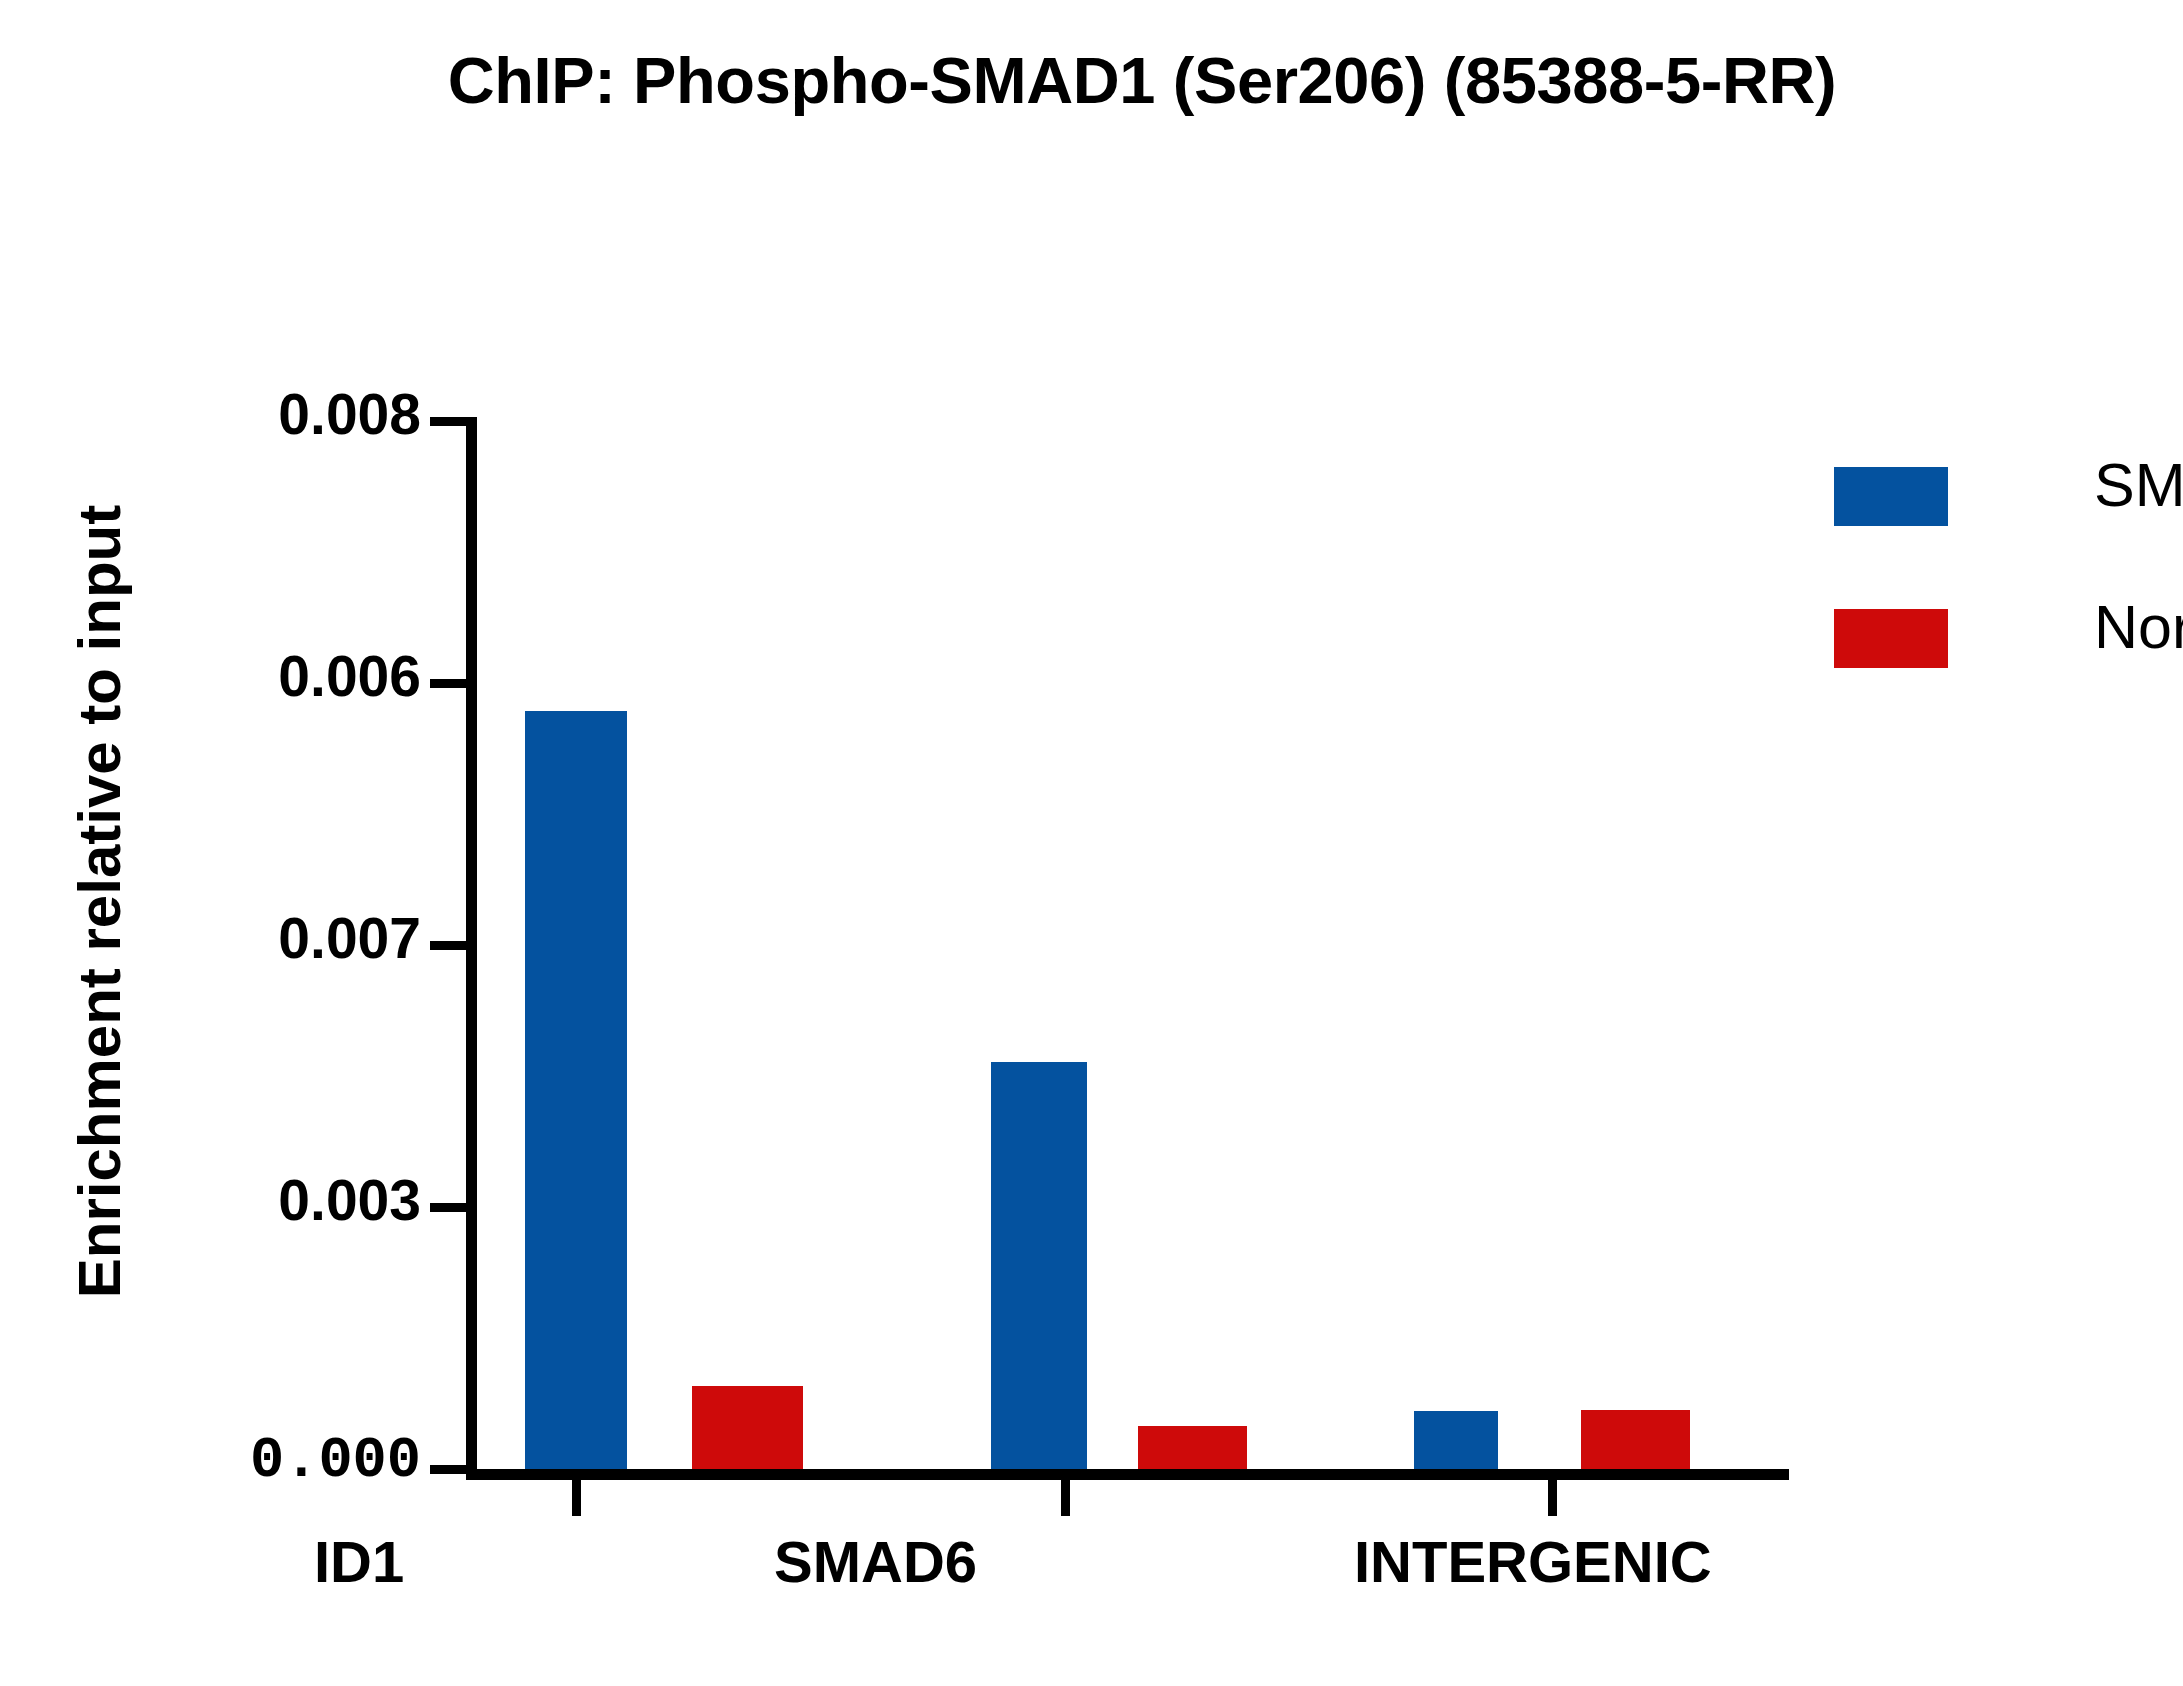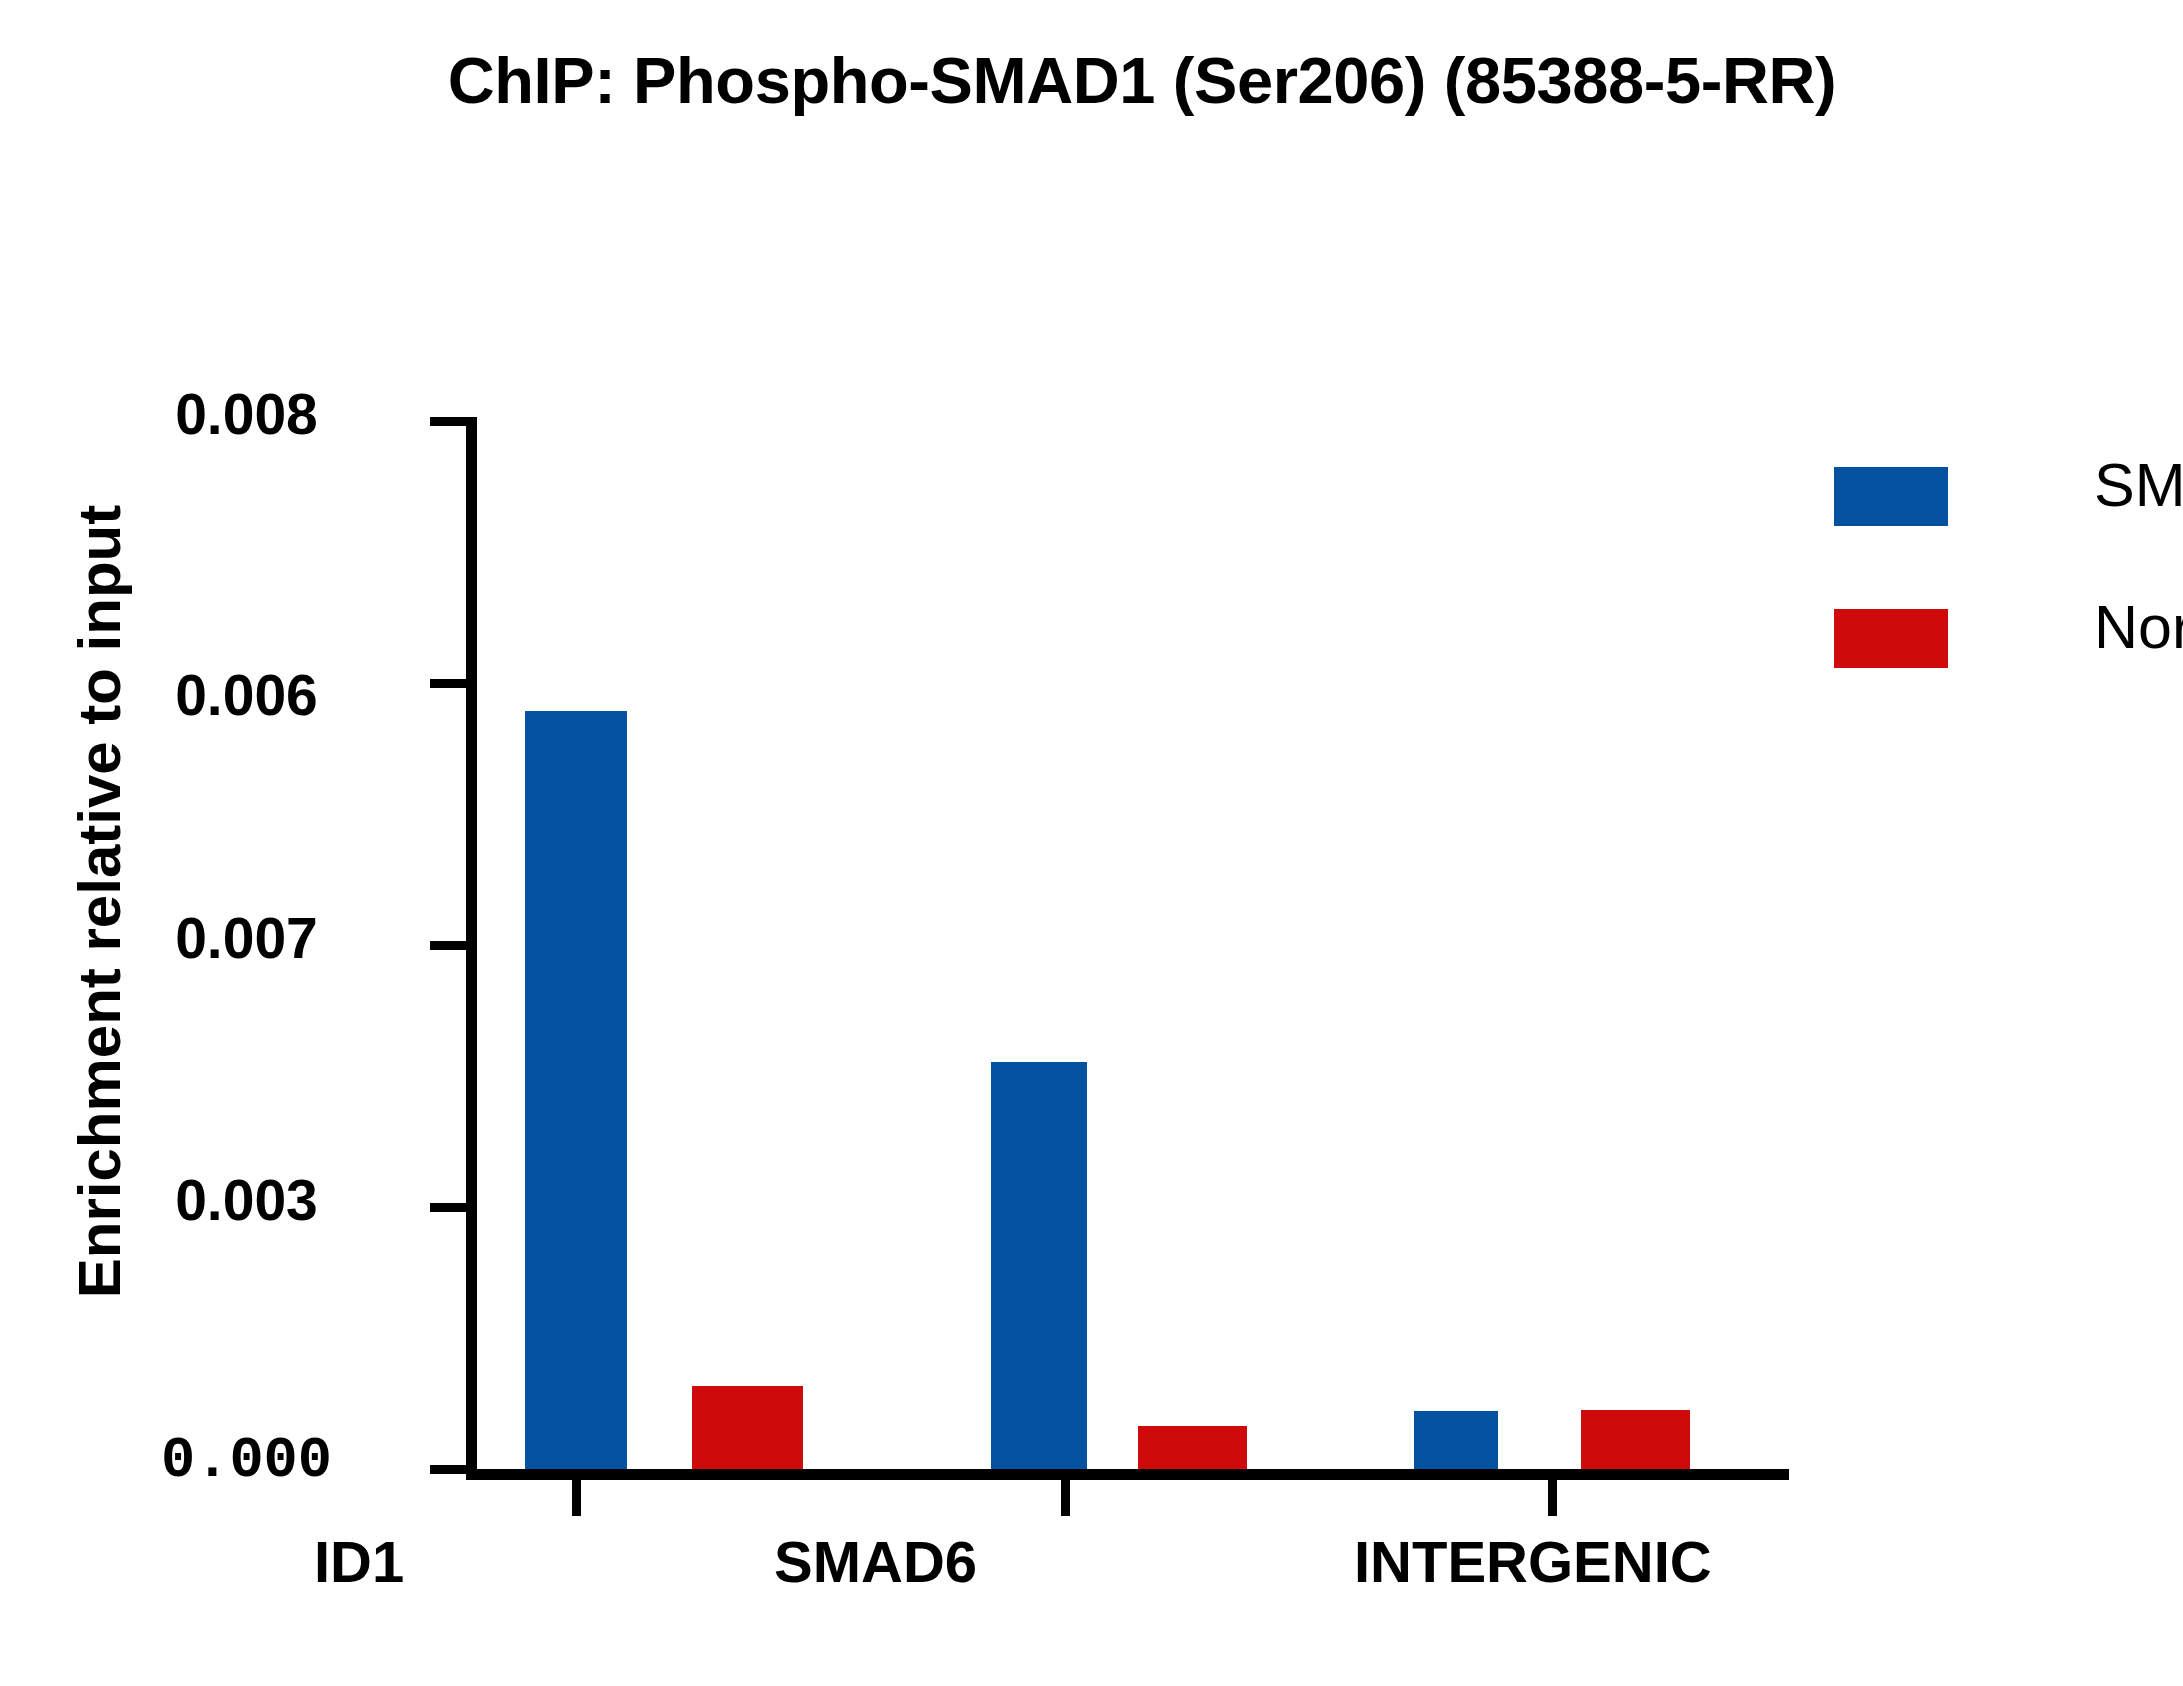--- a/index.html
+++ b/index.html
@@ -85,21 +85,21 @@
     left: 430px;
     width: 38px;
     height: 8.7px;
     background: #000000;
   }
 
   .y-tick-label {
     position: absolute;
     right: 3375px;
     width: 349px;
-    text-align: center;
+    text-align: right;
     font-size: 57px;
     font-weight: bold;
     color: #000000;
     white-space: nowrap;
   }
 
   .x-tick {
     position: absolute;
     top: 1480px;
     width: 8.7px;
@@ -166,21 +166,21 @@
       <div class="y-tick" style="top: 1465px;"></div>
       <div class="y-tick" style="top: 1203px;"></div>
       <div class="y-tick" style="top: 941px;"></div>
       <div class="y-tick" style="top: 679px;"></div>
       <div class="y-tick" style="top: 417px;"></div>
     </div>
   <div id="y-tick-labels">
       <div class="y-tick-label" style="left: 72px; top: 1429px; right: auto; font-family: Liberation Mono, monospace;">0.000</div>
       <div class="y-tick-label" style="left: 72px; top: 1167px; right: auto;">0.003</div>
       <div class="y-tick-label" style="left: 72px; top: 905px; right: auto;">0.007</div>
-      <div class="y-tick-label" style="left: 72px; top: 643px; right: auto; margin-top: 19px;">0.006</div>
+      <div class="y-tick-label" style="left: 72px; top: 643px; right: auto;">0.006</div>
       <div class="y-tick-label" style="left: 72px; top: 381px; right: auto;">0.008</div>
     </div>
 
   <div id="plot-area">
       <div class="bar" style="left: 49px; width: 102px; height: 758px; background: rgb(4, 82, 159);"></div>
       <div class="bar" style="left: 515px; width: 96px; height: 407px; background: rgb(4, 82, 159);"></div>
       <div class="bar" style="left: 938px; width: 84px; height: 58px; background: rgb(4, 82, 159);"></div>
       <div class="bar" style="left: 216px; width: 111px; height: 83px; background: rgb(206, 10, 10);"></div>
       <div class="bar" style="left: 662px; width: 109px; height: 43px; background: rgb(206, 10, 10);"></div>
       <div class="bar" style="left: 1105px; width: 109px; height: 59px; background: rgb(206, 10, 10);"></div>

